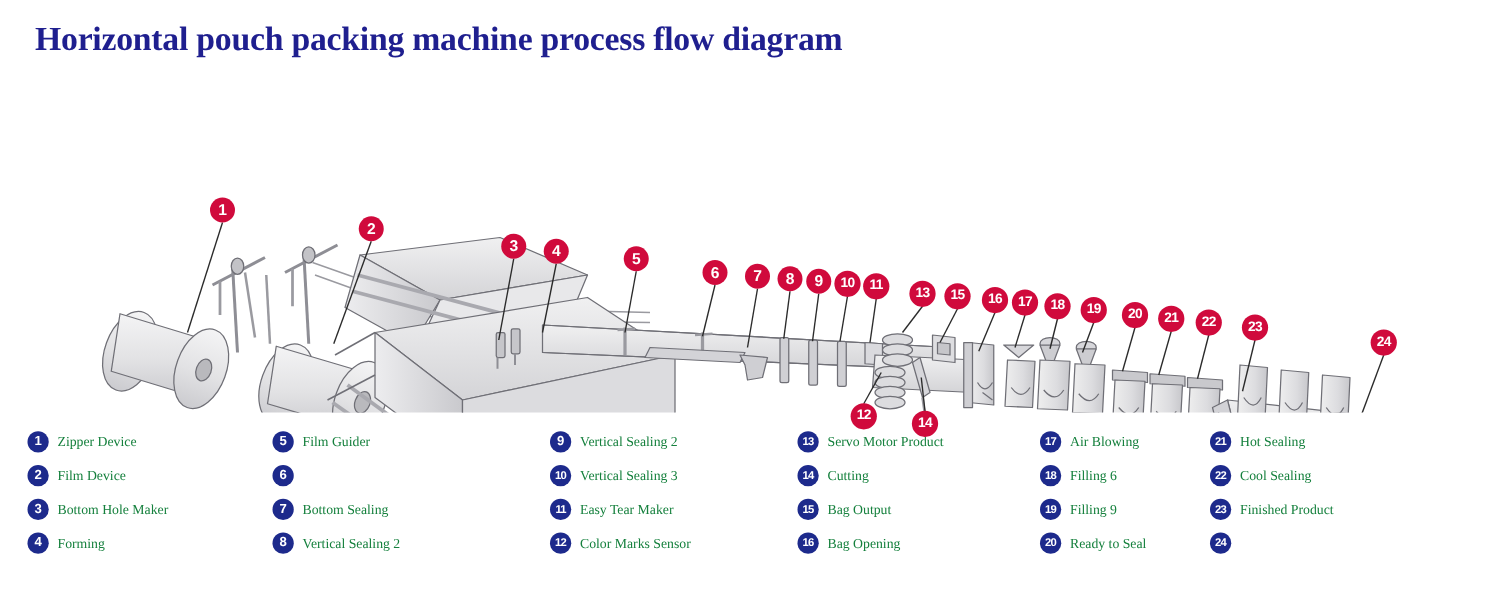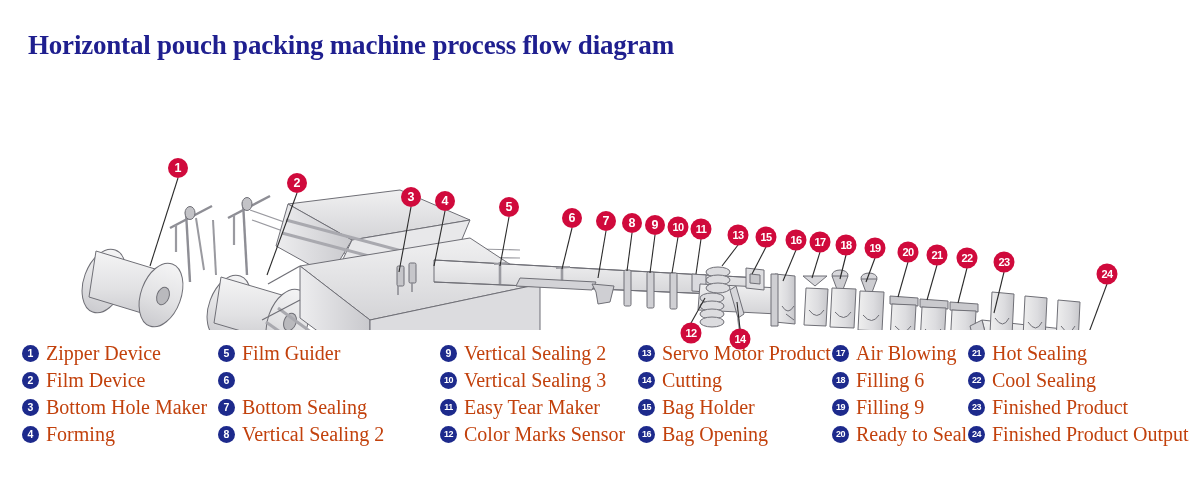--- a/index.html
+++ b/index.html
@@ -2,21 +2,21 @@
 <html><head>
 <meta charset="utf-8">
 <title>Horizontal pouch packing machine process flow diagram</title>
 <style>
   html,body{margin:0;padding:0;background:#ffffff;}
   body{width:1200px;height:483px;position:relative;overflow:hidden;
        font-family:"Liberation Serif",serif;color:#111;}
 
   
   #page-title{
-    position:absolute; left:28px; top:30px;
+    position:absolute; left:28px; top:16px;
     font-family:"Liberation Serif",serif;
     font-weight:bold; font-size:27px; letter-spacing:-0.2px;
     color:#1f1f8f; white-space:nowrap;
   }
 
   
   #diagram-stage{position:absolute;left:0;top:70px;width:1200px;height:260px;}
   #diagram-svg{position:absolute;left:0;top:0;}
 
   
@@ -28,21 +28,21 @@
 
   
   #legend{position:absolute;left:0;top:340px;width:1200px;height:130px;}
   .legend-col{position:absolute;top:0;}
   .legend-item{display:flex;align-items:center;height:27px;white-space:nowrap;}
   .legend-badge{flex:0 0 auto;width:17px;height:17px;border-radius:50%;
                 background:#1d2a8c;color:#fff;
                 font-family:"Liberation Sans",sans-serif;font-weight:bold;
                 font-size:10.5px;line-height:17px;text-align:center;margin-right:7px;}
   .legend-badge.two{font-size:9px;letter-spacing:-0.6px;}
-  .legend-label{font-family:"Liberation Serif",serif;font-size:20px;color:#c2410c;}
+  .legend-label{font-family:"Liberation Serif",serif;font-size:11px;color:#15803d;}
 </style>
 </head>
 <body>
 
 <div id="page-title">Horizontal pouch packing machine process flow diagram</div>
 
 <div id="diagram-stage">
 
   <svg id="diagram-svg" width="1200" height="260" viewBox="0 0 1200 260">
     <defs>
@@ -340,21 +340,21 @@
       <div class="legend-item">
         <span class="legend-badge two">13</span>
         <span class="legend-label">Servo Motor Product</span>
       </div>
       <div class="legend-item">
         <span class="legend-badge two">14</span>
         <span class="legend-label">Cutting</span>
       </div>
       <div class="legend-item">
         <span class="legend-badge two">15</span>
-        <span class="legend-label">Bag Holder</span>
+        <span class="legend-label">Bag Output</span>
       </div>
       <div class="legend-item">
         <span class="legend-badge two">16</span>
         <span class="legend-label">Bag Opening</span>
       </div>
     </div>
     <div class="legend-col" style="left: 832px;">
       <div class="legend-item">
         <span class="legend-badge two">17</span>
         <span class="legend-label">Air Blowing</span>
@@ -380,16 +380,15 @@
       <div class="legend-item">
         <span class="legend-badge two">22</span>
         <span class="legend-label">Cool Sealing</span>
       </div>
       <div class="legend-item">
         <span class="legend-badge two">23</span>
         <span class="legend-label">Finished Product</span>
       </div>
       <div class="legend-item">
         <span class="legend-badge two">24</span>
-        <span class="legend-label">Finished Product Output</span>
       </div>
     </div>
   </div>
 
 </body></html>

